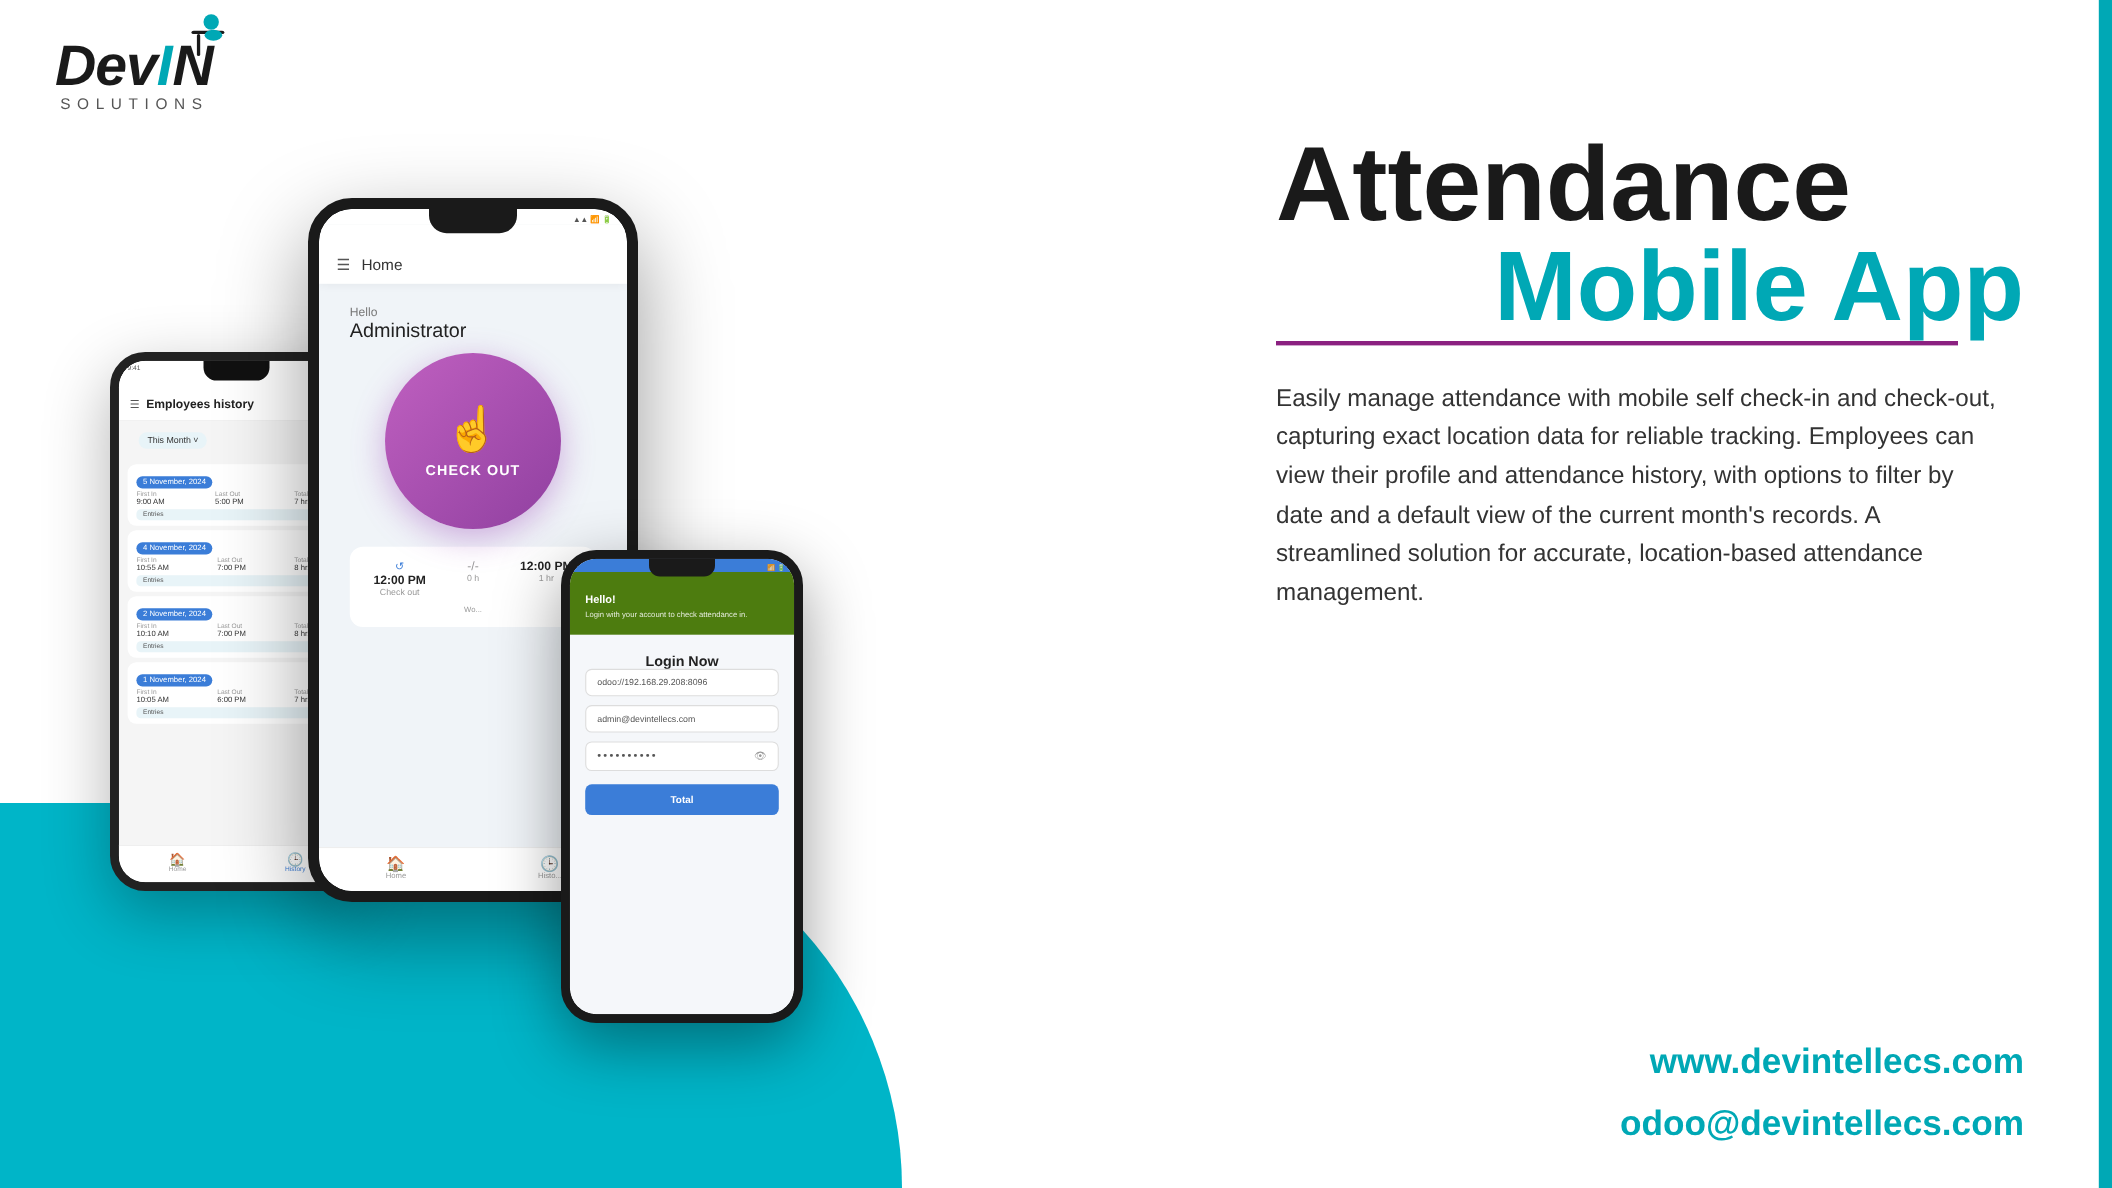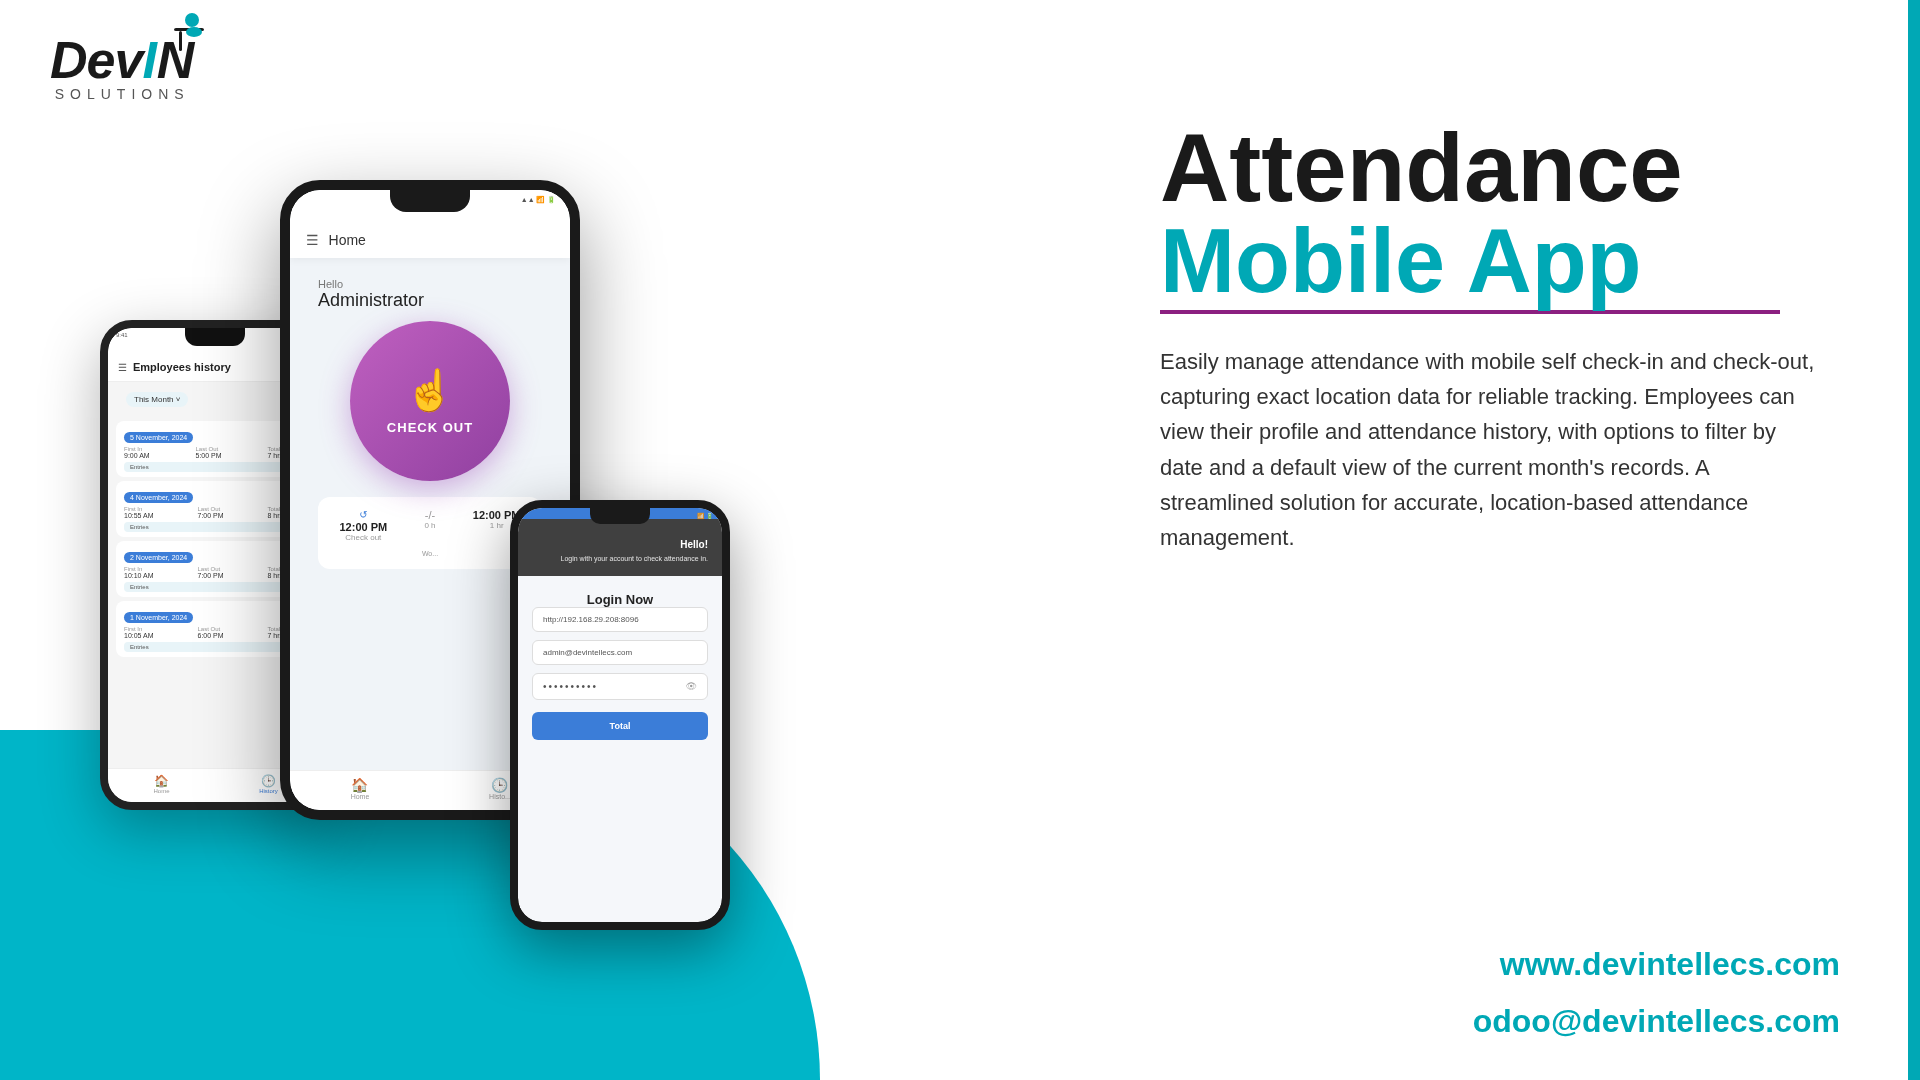--- a/index.html
+++ b/index.html
@@ -292,24 +292,23 @@
     }
     .phone-login .screen {
       width: 100%;
       height: 100%;
       background: #f5f7fa;
       border-radius: 24px;
       overflow: hidden;
     }
 
     .login-top {
-      background: #404040;
+      background: #4d7c0f;
       padding: 20px 14px 12px;
       color: #fff;
-      text-align: right;
     }
     .login-hello { font-size: 10px; font-weight: 700; margin-bottom: 4px; }
     .login-sub { font-size: 7px; color: rgba(255,255,255,0.85); line-height: 1.4; }
 
     .login-form {
       padding: 16px 14px;
     }
     .login-title { font-size: 13px; font-weight: 700; color: #222; text-align: center; }
     .login-field {
       background: #fff;
@@ -360,20 +359,21 @@
       color: #1a1a1a;
       line-height: 1;
       margin-bottom: 0;
     }
     .headline-mobile {
       font-size: 90px;
       font-weight: 900;
       color: #00a8b5;
       line-height: 1;
       margin-bottom: 4px;
+      text-align: right;
     }
     .headline-underline {
       width: 620px;
       height: 4px;
       background: #8b2080;
       margin-bottom: 30px;
     }
 
     .description {
       font-size: 22px;
@@ -618,21 +618,21 @@
       <div style="background:#3b7dd8; padding:4px 8px 0; display:flex; justify-content:space-between; font-size:6px; color:rgba(255,255,255,0.8);">
         <span></span>
         <span>📶 🔋</span>
       </div>
       <div class="login-top">
         <div class="login-hello">Hello!</div>
         <div class="login-sub">Login with your account to check attendance in.</div>
       </div>
       <div class="login-form">
         <div class="login-title">Login Now</div>
-        <div class="login-field">http://192.168.29.208:8096</div>
+        <div class="login-field">odoo://192.168.29.208:8096</div>
         <div class="login-field">admin@devintellecs.com</div>
         <div class="login-field-pw">
           <span class="login-dots">••••••••••</span>
           <span class="login-eye">👁</span>
         </div>
         <div class="login-btn">Total</div>
       </div>
     </div>
   </div>
 

